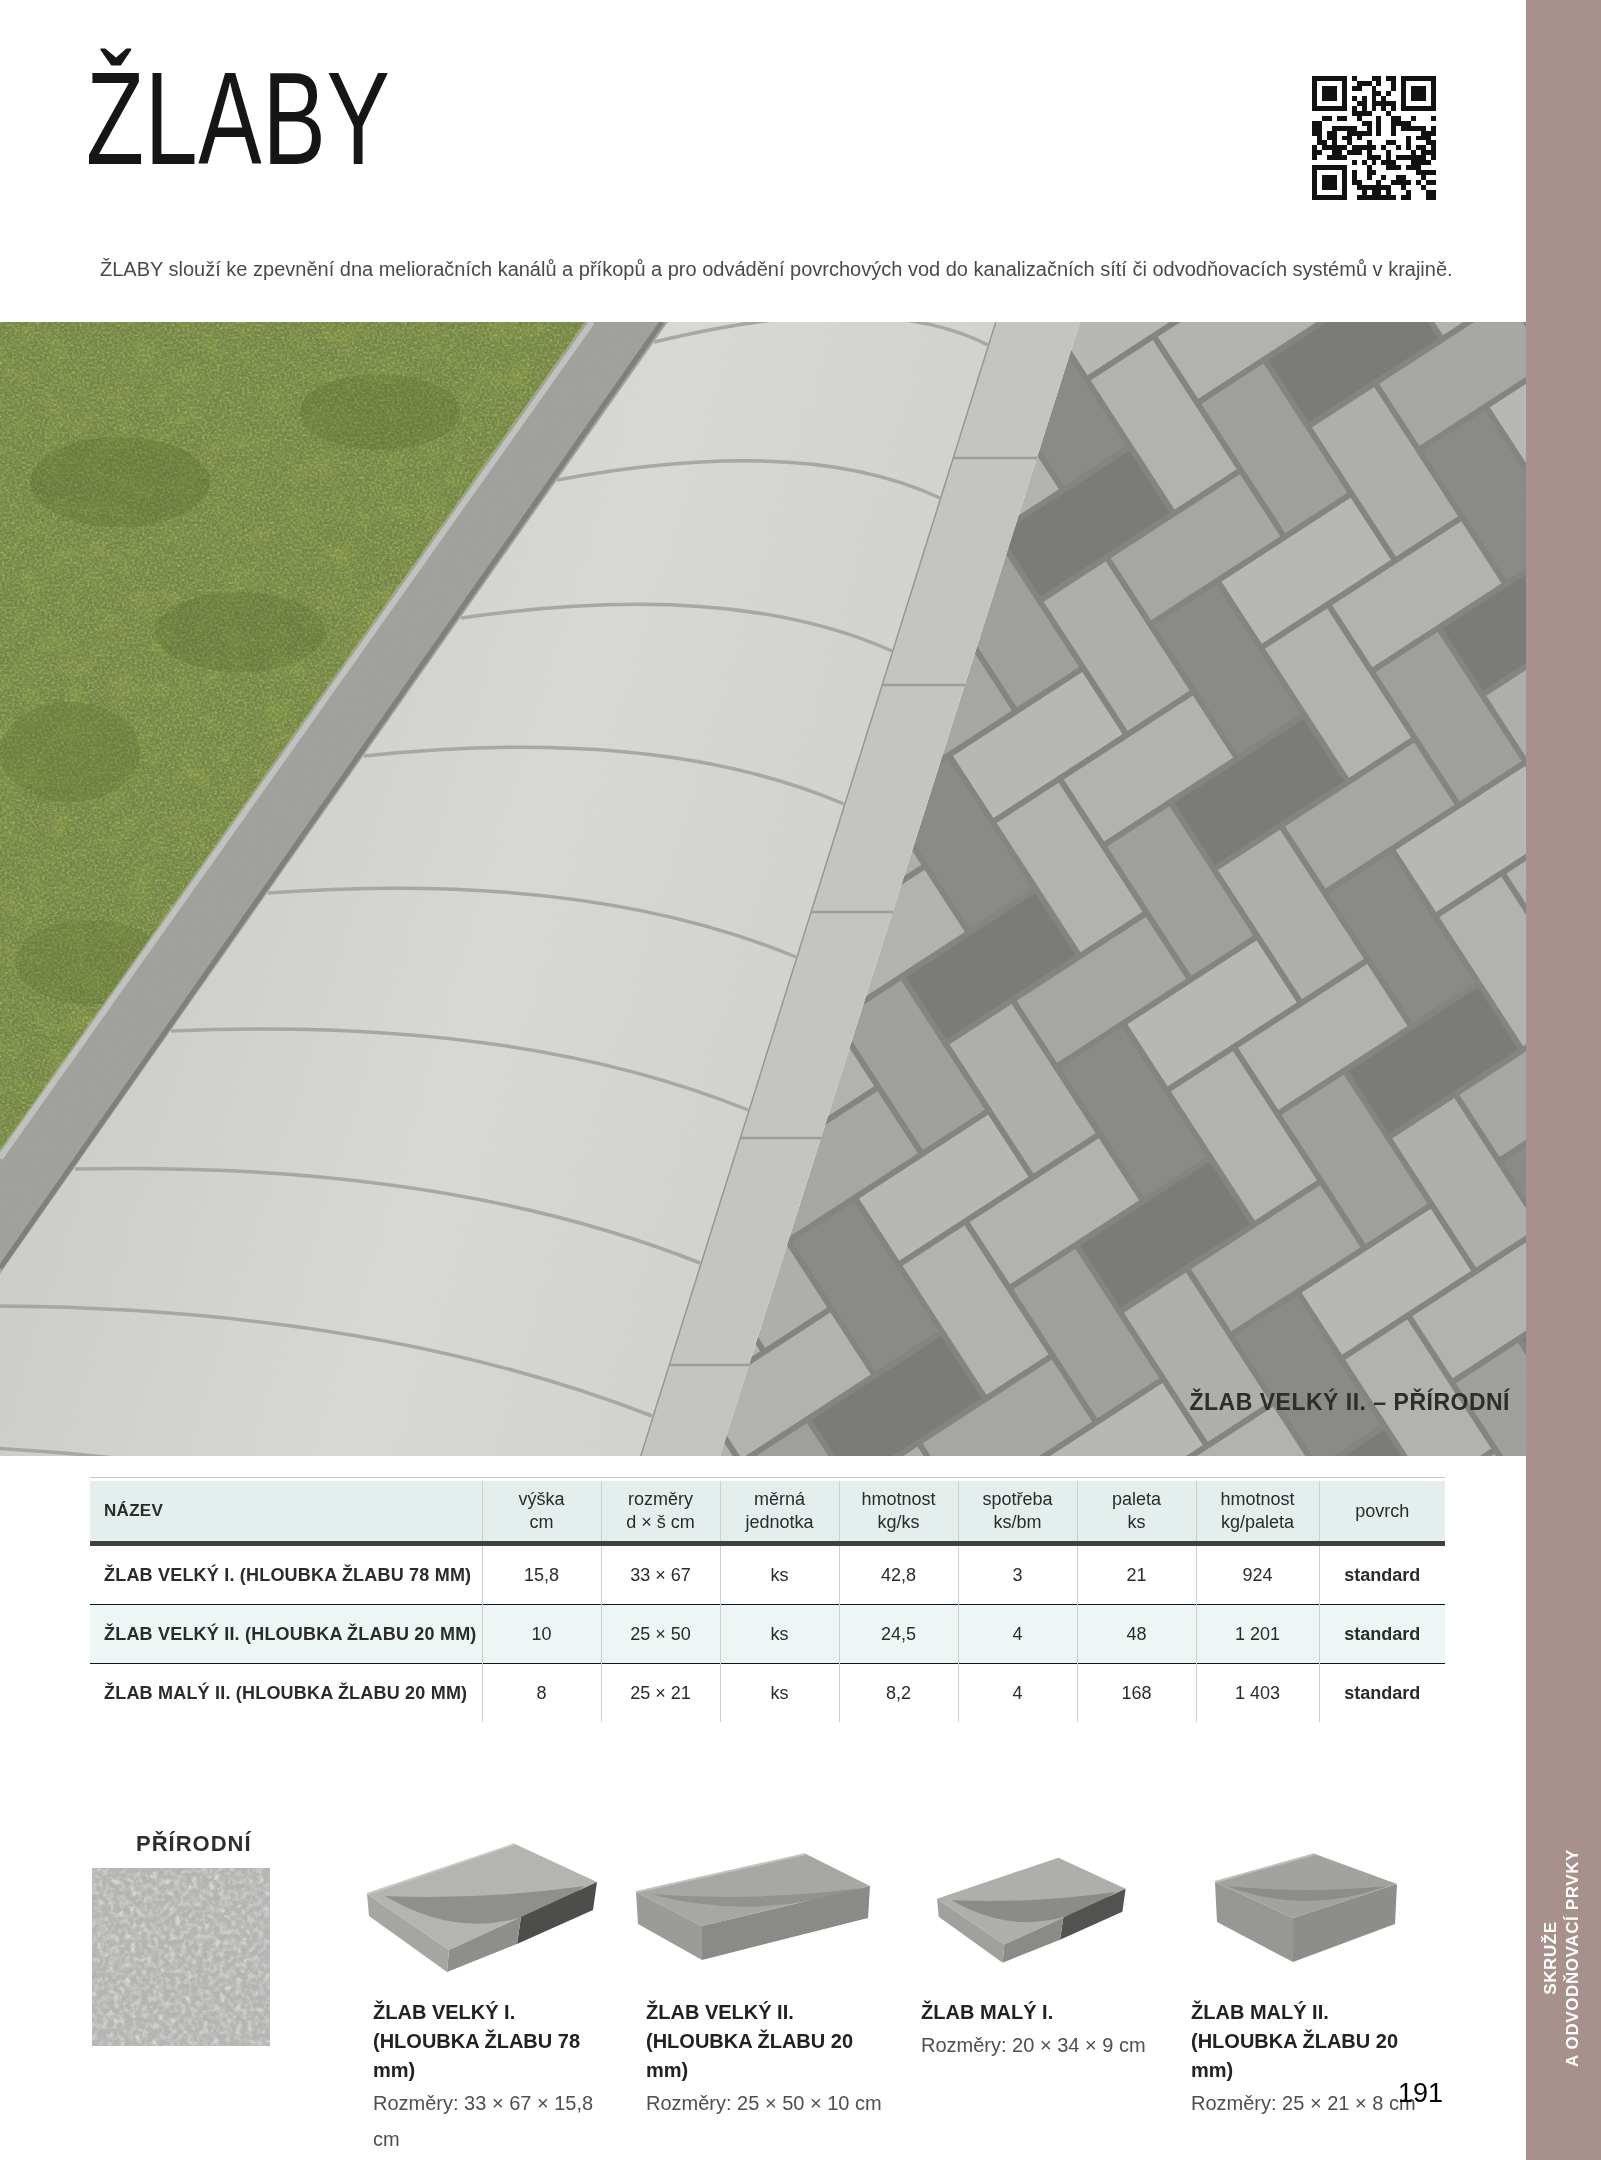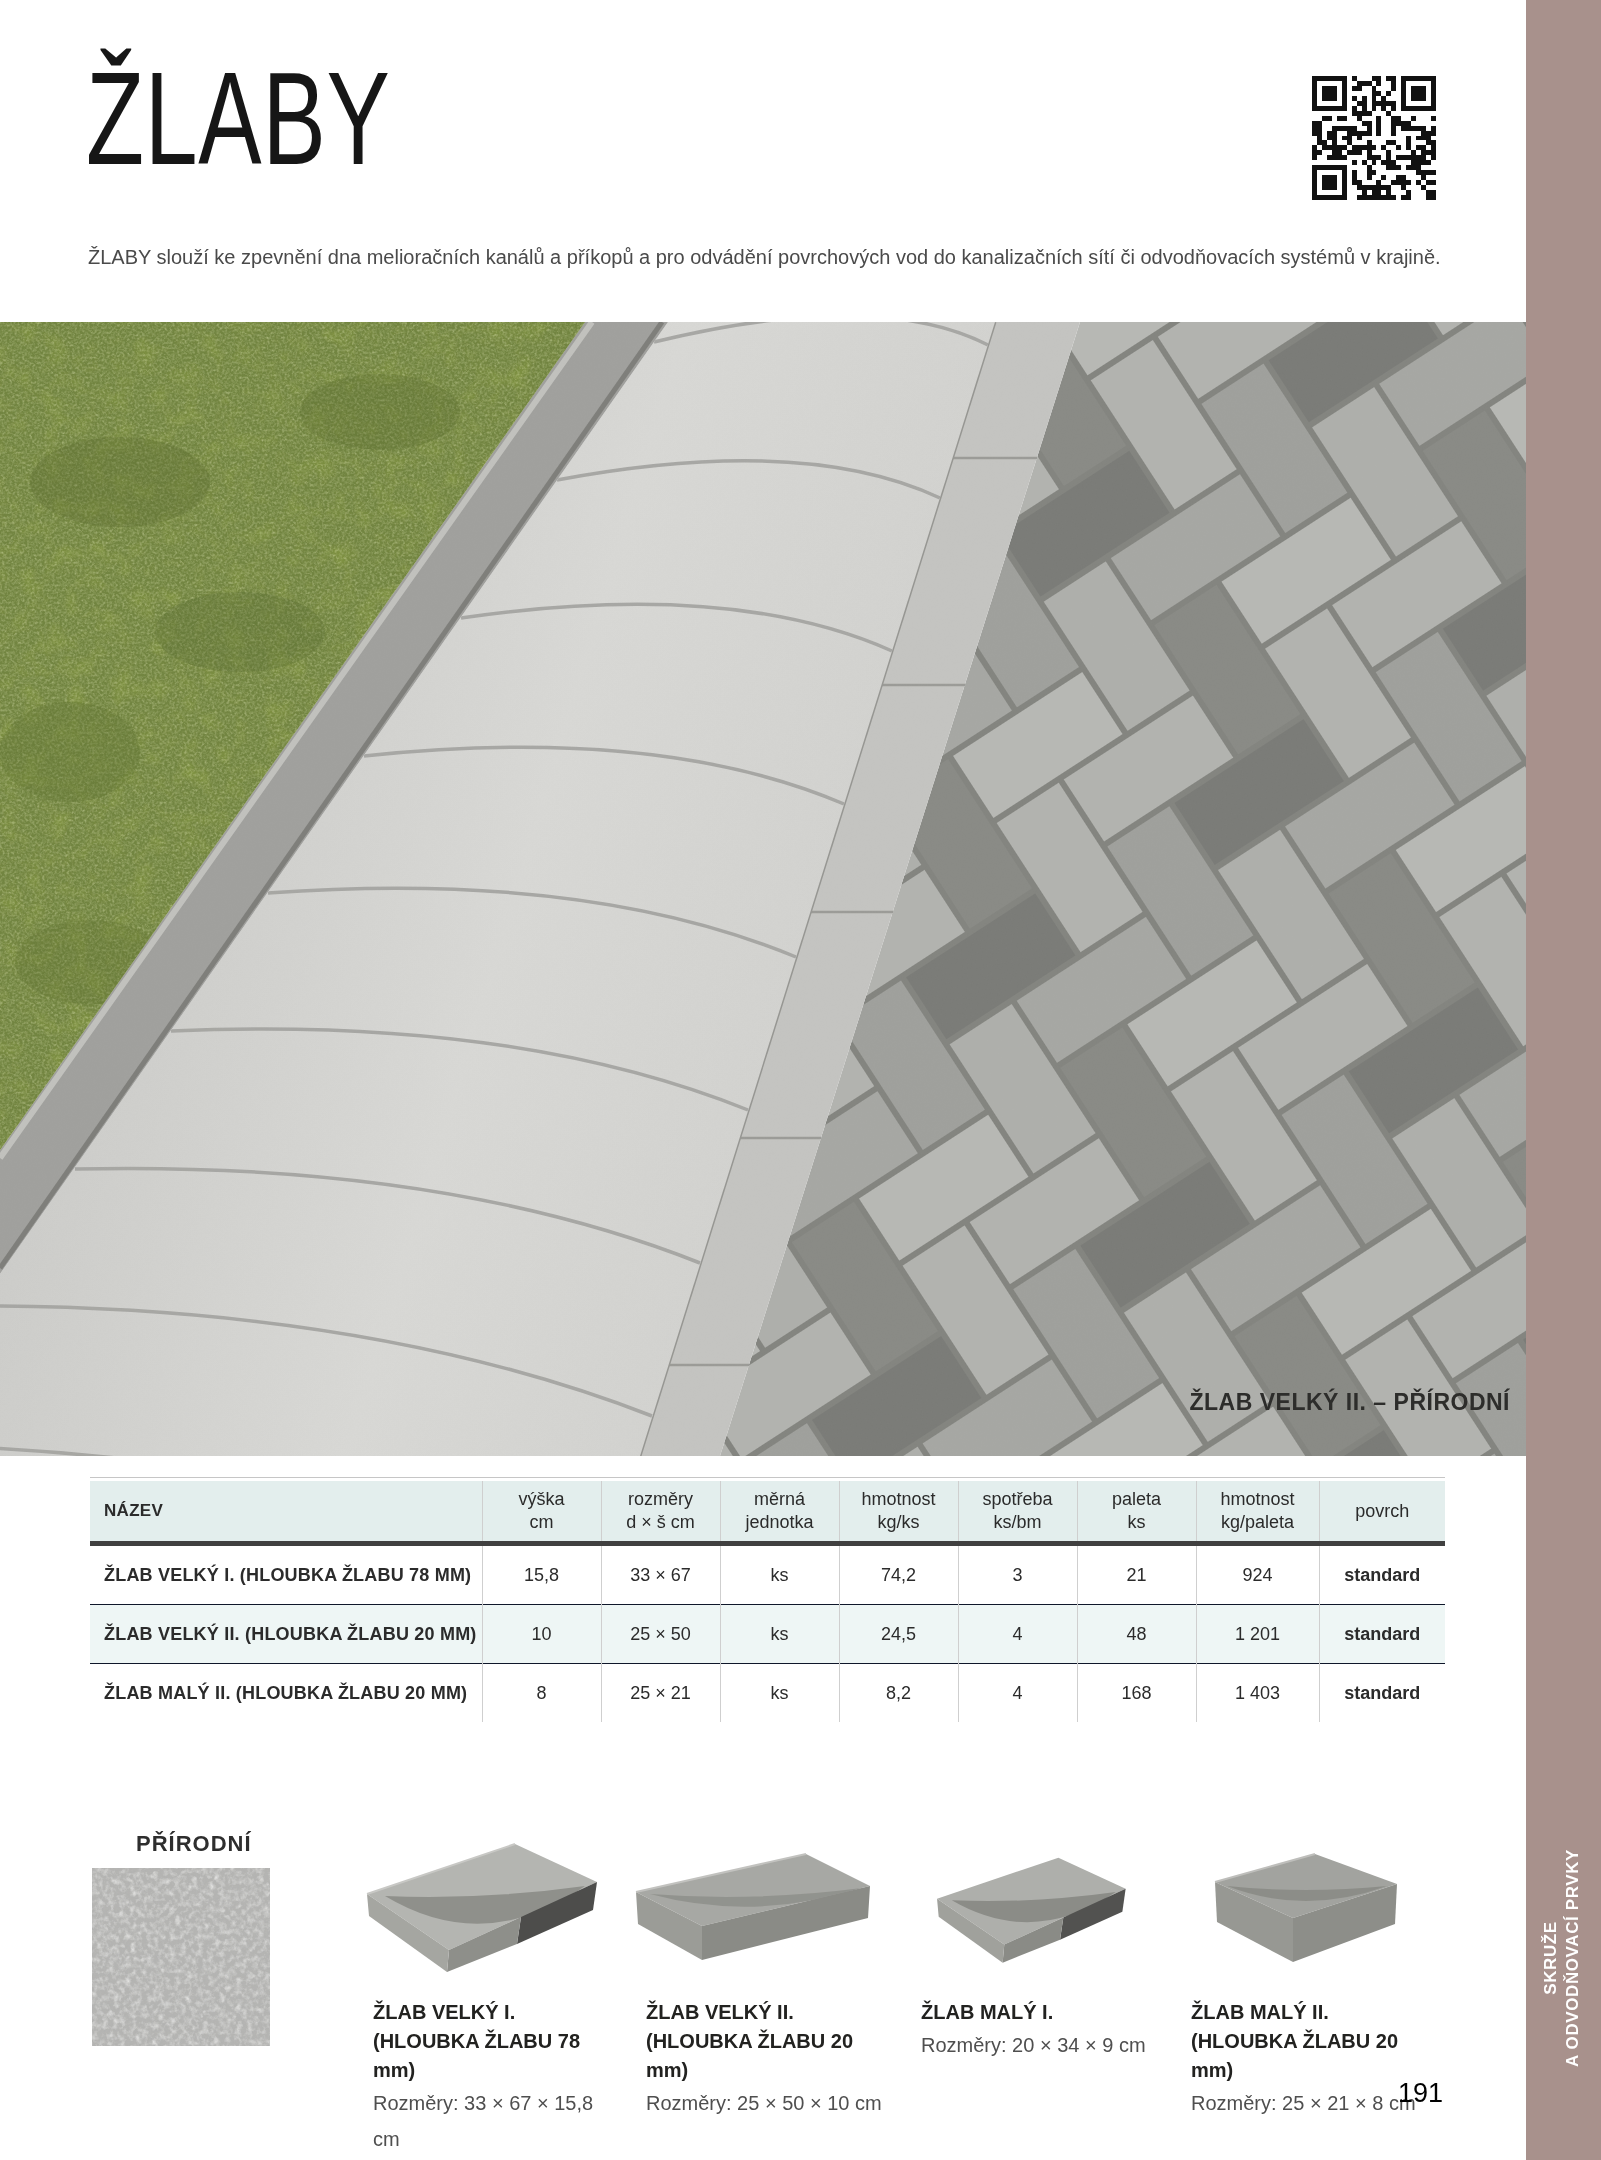--- a/index.html
+++ b/index.html
@@ -8,21 +8,21 @@
 
   
   .band{position:absolute;right:0;top:0;width:75px;height:2160px;background:#a8918c;}
   .sidebar-text{position:absolute;left:1452px;top:1936px;width:220px;text-align:center;
     font-size:17px;font-weight:700;color:#ffffff;letter-spacing:.6px;line-height:22px;
     transform:rotate(-90deg);}
 
   
   .title{position:absolute;left:86px;top:50px;font-size:132px;font-weight:400;color:#161616;
     line-height:1.05;transform:scaleX(.72);transform-origin:left top;letter-spacing:1px;margin:0;}
-  .desc{position:absolute;left:88px;top:246px;font-size:20px;color:#4a4a4a;margin:0;white-space:nowrap;}
+  .desc{position:absolute;left:88px;top:246px;font-size:20px;color:#4a4a4a;margin:12px;white-space:nowrap;}
   .qr{position:absolute;left:1312px;top:76px;width:124px;height:124px;}
 
   
   .photo{position:absolute;left:0;top:322px;width:1594px;height:1134px;overflow:hidden;}
   .photo svg{display:block;}
   .caption{position:absolute;right:84px;bottom:40px;font-size:23px;font-weight:700;color:#2d2d2b;letter-spacing:.5px;}
 
   
   .rule{position:absolute;left:90px;top:1477px;width:1355px;height:1px;background:#c6c6c6;}
   .tablewrap{position:absolute;left:90px;top:1481px;width:1355px;}
@@ -522,21 +522,21 @@
               <div class="hl">povrch</div>
             </th>
         </tr>
       </thead>
       <tbody>
         <tr>
           <td class="name">ŽLAB VELKÝ I.  (HLOUBKA ŽLABU 78 MM)</td>
           <td>15,8</td>
           <td>33 × 67</td>
           <td>ks</td>
-          <td>74,2</td>
+          <td>42,8</td>
           <td>3</td>
           <td>21</td>
           <td>924</td>
           <td class="bold">standard</td>
         </tr>
         <tr>
           <td class="name">ŽLAB VELKÝ II. (HLOUBKA ŽLABU 20 MM)</td>
           <td>10</td>
           <td>25 × 50</td>
           <td>ks</td>

